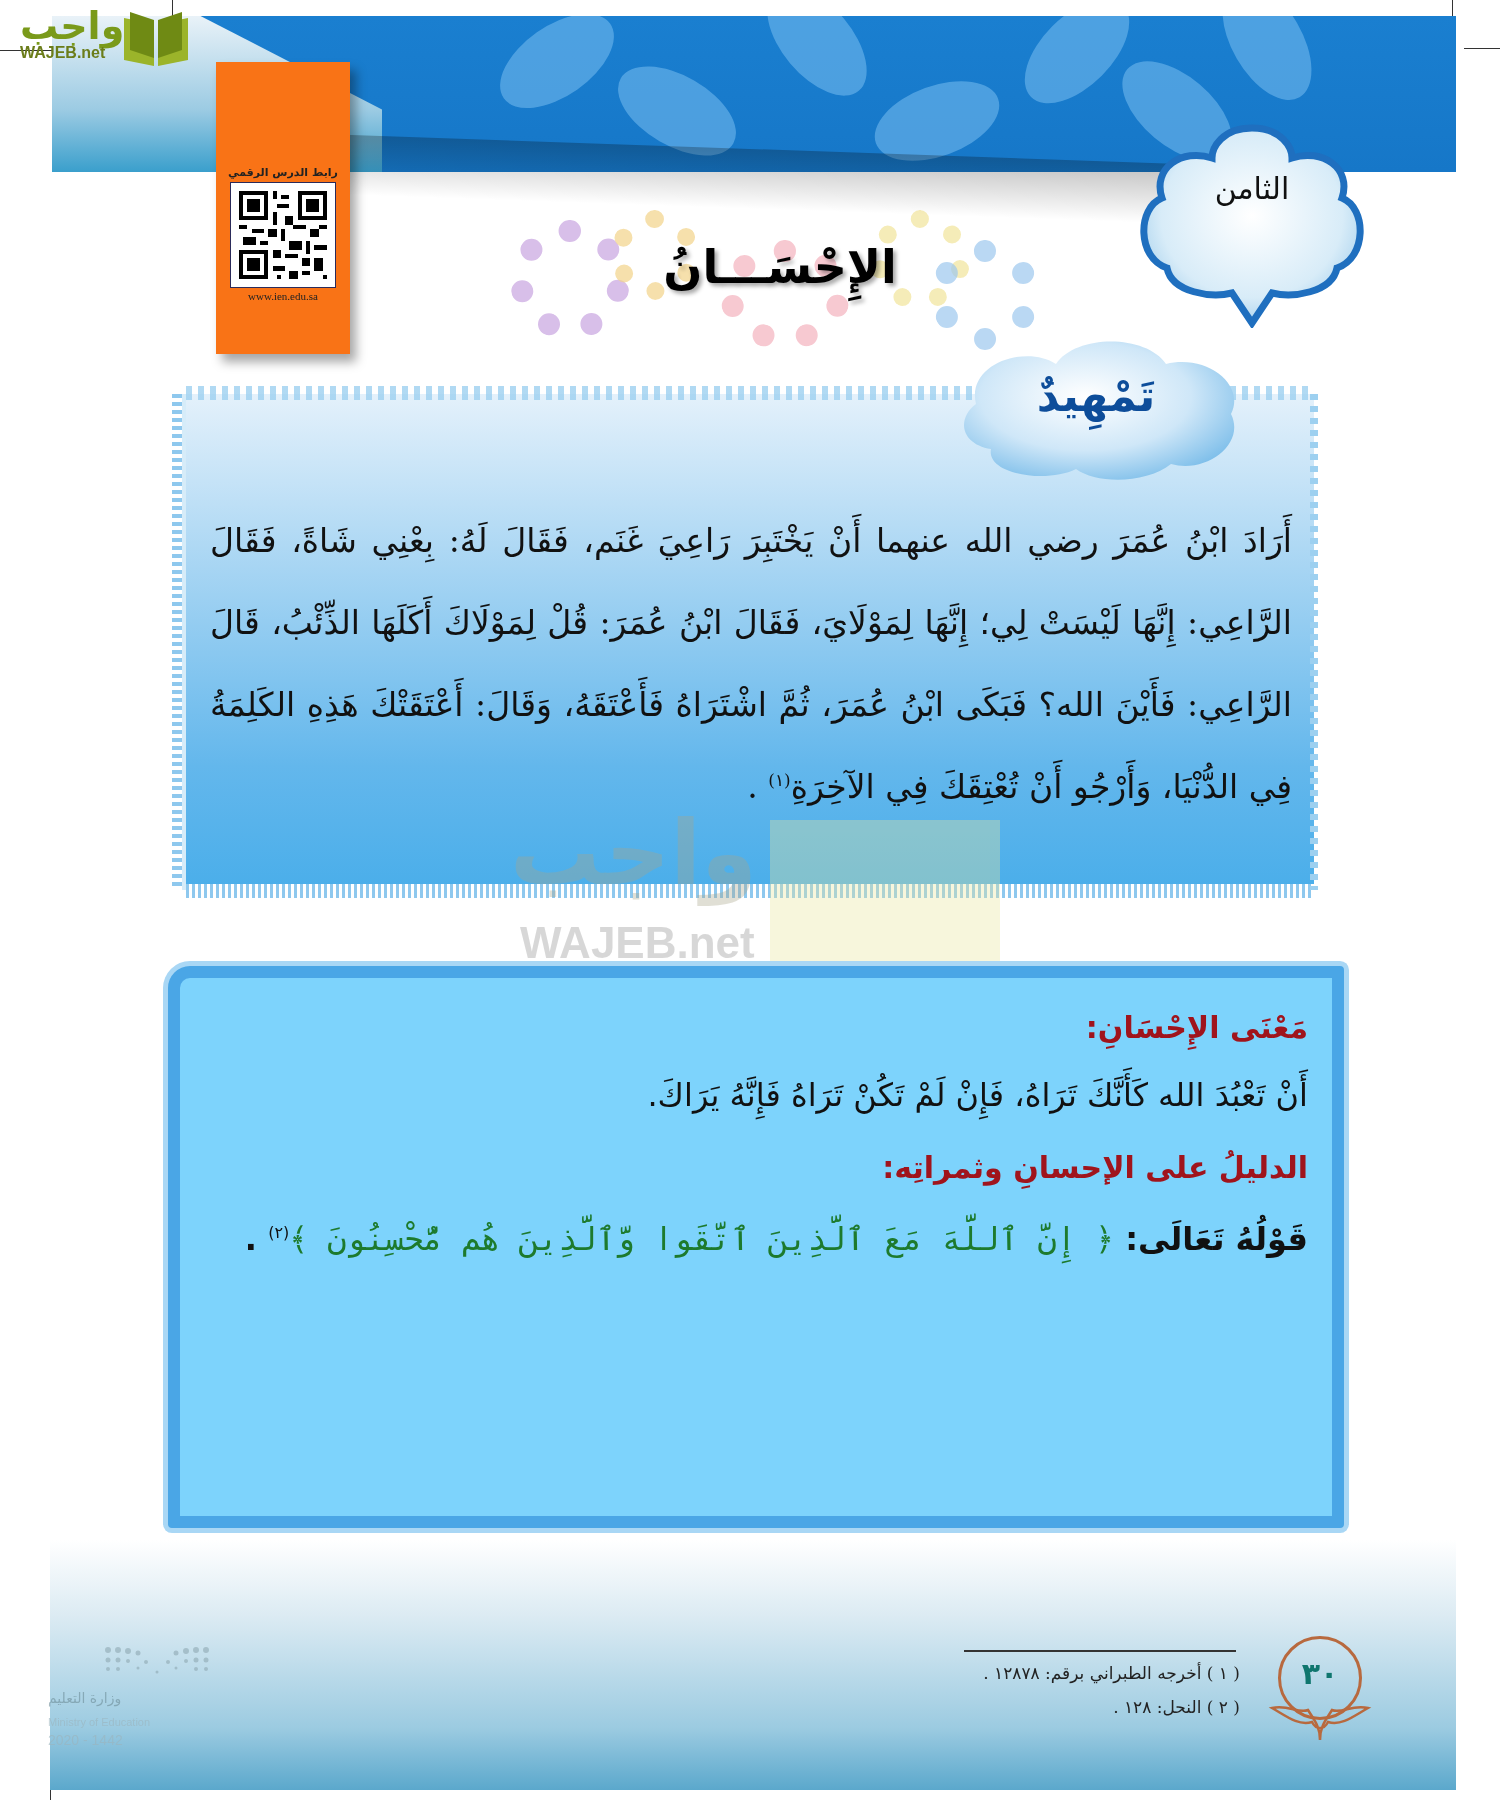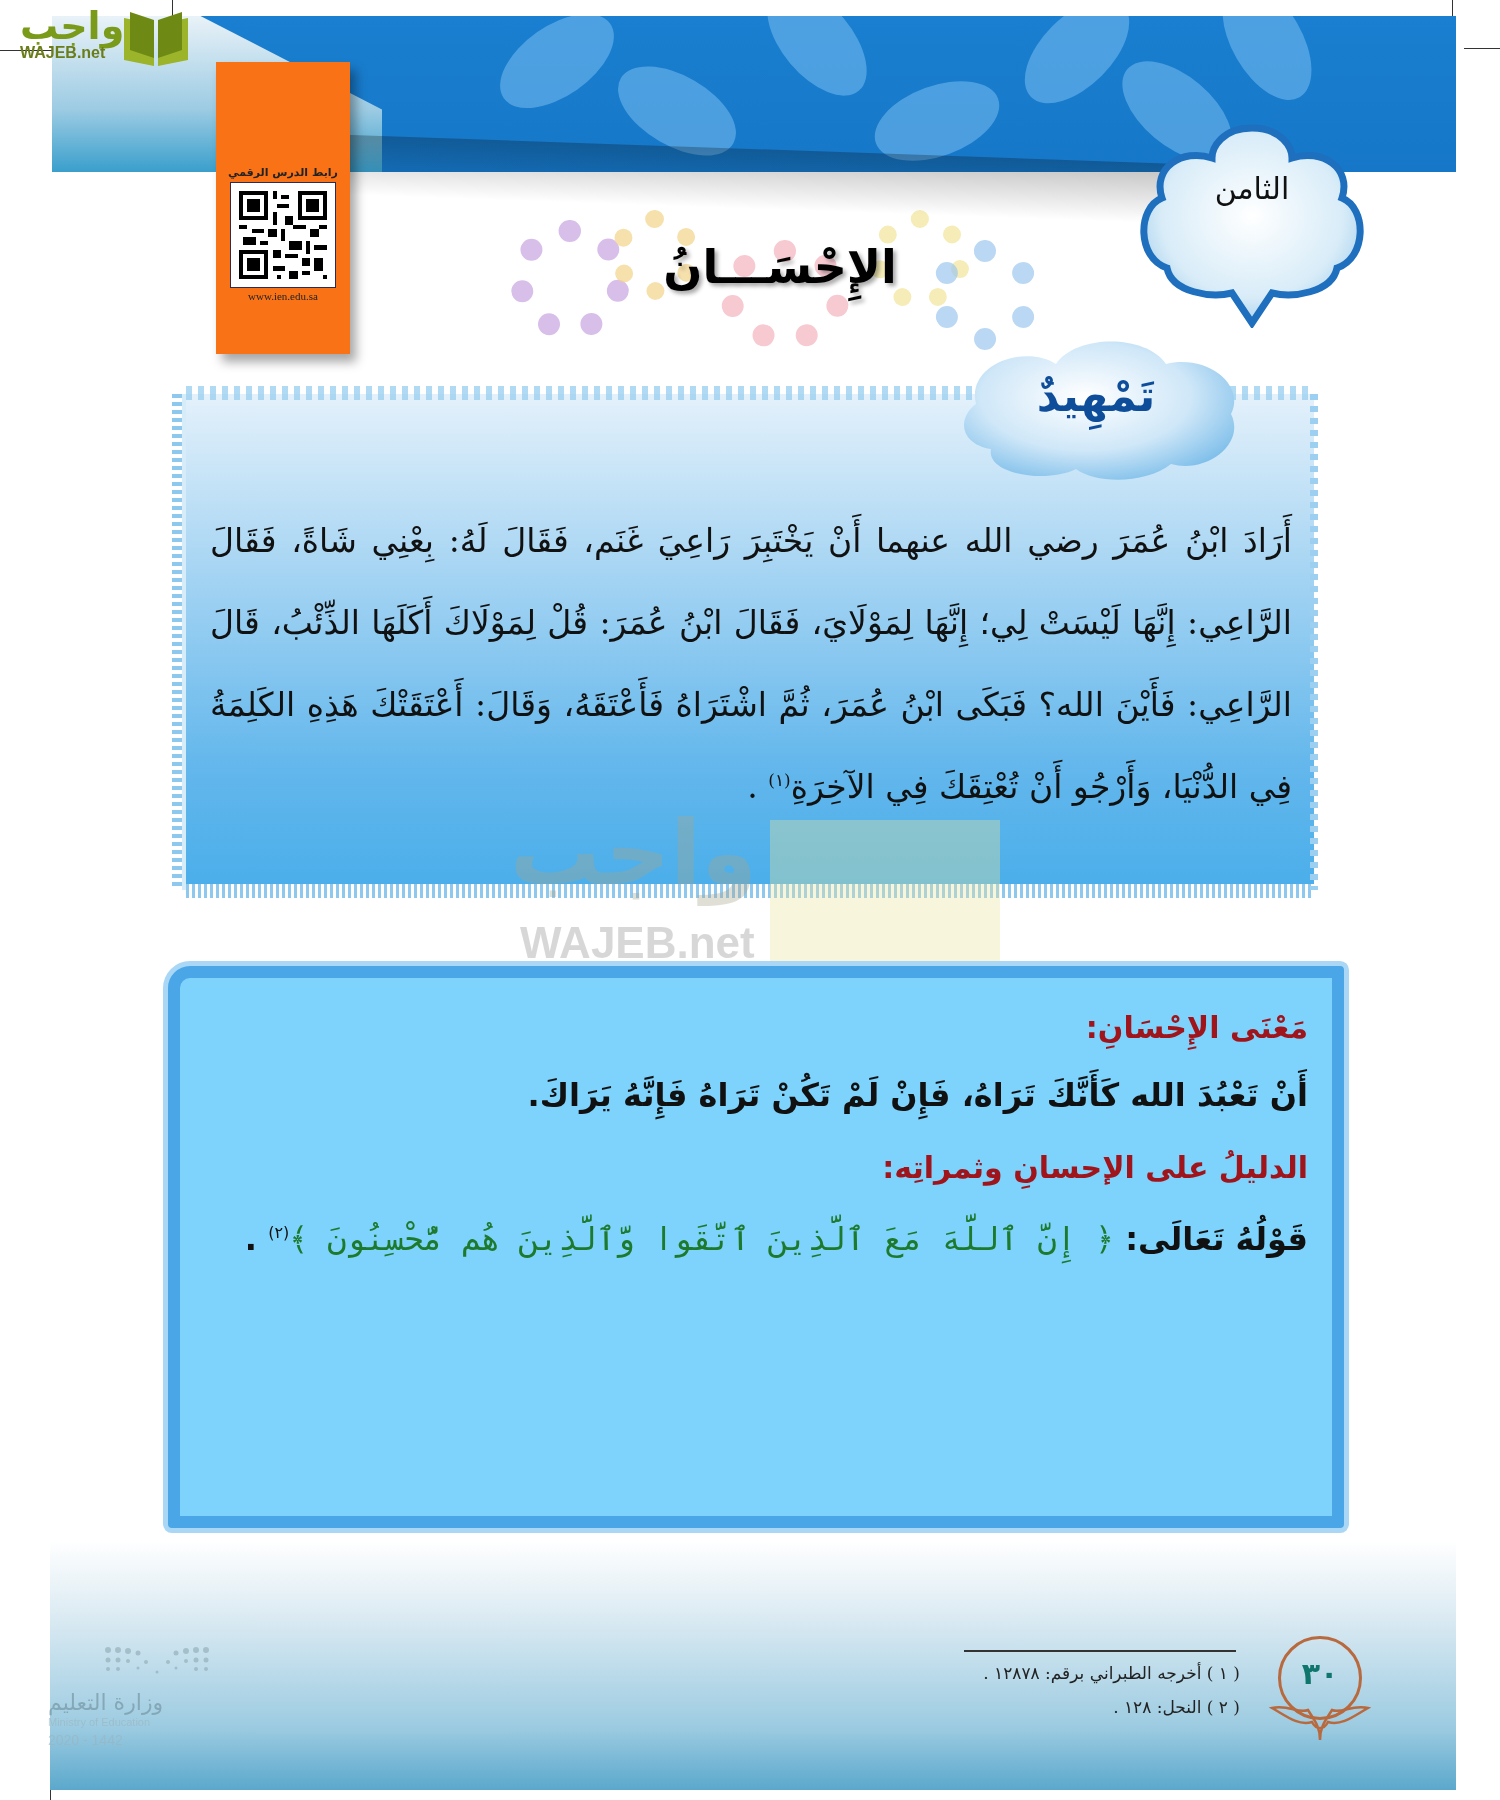--- a/index.html
+++ b/index.html
@@ -104,21 +104,21 @@
 
   
   .meaning-box {
     position: absolute; left: 168px; top: 966px; width: 1176px; height: 562px;
     border: 12px solid #4aa6e6; border-radius: 22px 4px 4px 4px;
     box-shadow: 0 0 0 5px #a9d7f5;
     background: #7dd3fc;
   }
   .meaning-content { position: absolute; left: 36px; top: 20px; width: 1092px; direction: rtl; color: #111; }
   .h-red { font-family: "DejaVu Sans", sans-serif; font-weight: bold; font-size: 30px; color: #a0141c; line-height: 60px; }
-  .p-bold { font-family: "DejaVu Sans", sans-serif; font-weight: bold; font-size: 32px; line-height: 74px; }
+  .p-bold { font-family: "DejaVu Sans", sans-serif; font-weight: normal; font-size: 32px; line-height: 74px; }
   .verse-line { font-family: "DejaVu Sans", sans-serif; font-weight: bold; font-size: 32px; line-height: 82px; }
   .verse { color: #1d7a2d; font-weight: normal; font-family: Liberation Mono, monospace; }
   .verse-line sup { font-size: 16px; font-weight: normal; vertical-align: super; line-height: 0; }
 
   
   .footer-band {
     position: absolute; left: 50px; top: 1540px; width: 1406px; height: 250px;
     background: linear-gradient(180deg, #ffffff 0%, #dcebf3 30%, #9ccbe1 75%, #5ba8cc 100%);
   }
   .footnote-rule { position: absolute; left: 964px; top: 1650px; width: 272px; height: 2px; background: #333; }
@@ -127,21 +127,21 @@
     font-family: "DejaVu Serif", serif; font-size: 17px; line-height: 34px; color: #222;
   }
   .page-num-wrap { position: absolute; left: 1268px; top: 1630px; width: 104px; height: 112px; }
   .page-num-ring { position: absolute; left: 10px; top: 6px; width: 84px; height: 84px; border: 3px solid #b8693e; border-radius: 50%; }
   .page-num {
     position: absolute; left: 10px; top: 26px; width: 84px; text-align: center;
     font-size: 30px; font-weight: bold; color: #0f766e; font-family: "DejaVu Sans", sans-serif;
   }
   .moe { position: absolute; left: 48px; top: 1646px; width: 180px; height: 110px; opacity: 0.6; }
   .moe .dots { position: absolute; left: 54px; top: 0; width: 110px; height: 30px; }
-  .moe .ar { position: absolute; left: 0; top: 44px; font-size: 22px; color: #6d8d98; direction: rtl; }
+  .moe .ar { position: absolute; left: 0; top: 44px; font-size: 14px; color: #6d8d98; direction: rtl; }
   .moe .en { position: absolute; left: 0; top: 70px; font-size: 11px; color: #9bb4bd; font-family: "Liberation Sans", sans-serif; }
   .moe .yr { position: absolute; left: 0; top: 86px; font-size: 14px; color: #9bb4bd; font-family: "Liberation Sans", sans-serif; }
 </style>
 </head>
 <body>
 
 <div class="crop" style="left:172px;top:0;width:1px;height:56px;"></div>
 <div class="crop" style="left:0;top:50px;width:60px;height:1px;"></div>
 <div class="crop" style="left:1452px;top:0;width:1px;height:34px;"></div>
 <div class="crop" style="left:1464px;top:48px;width:36px;height:1px;"></div>

